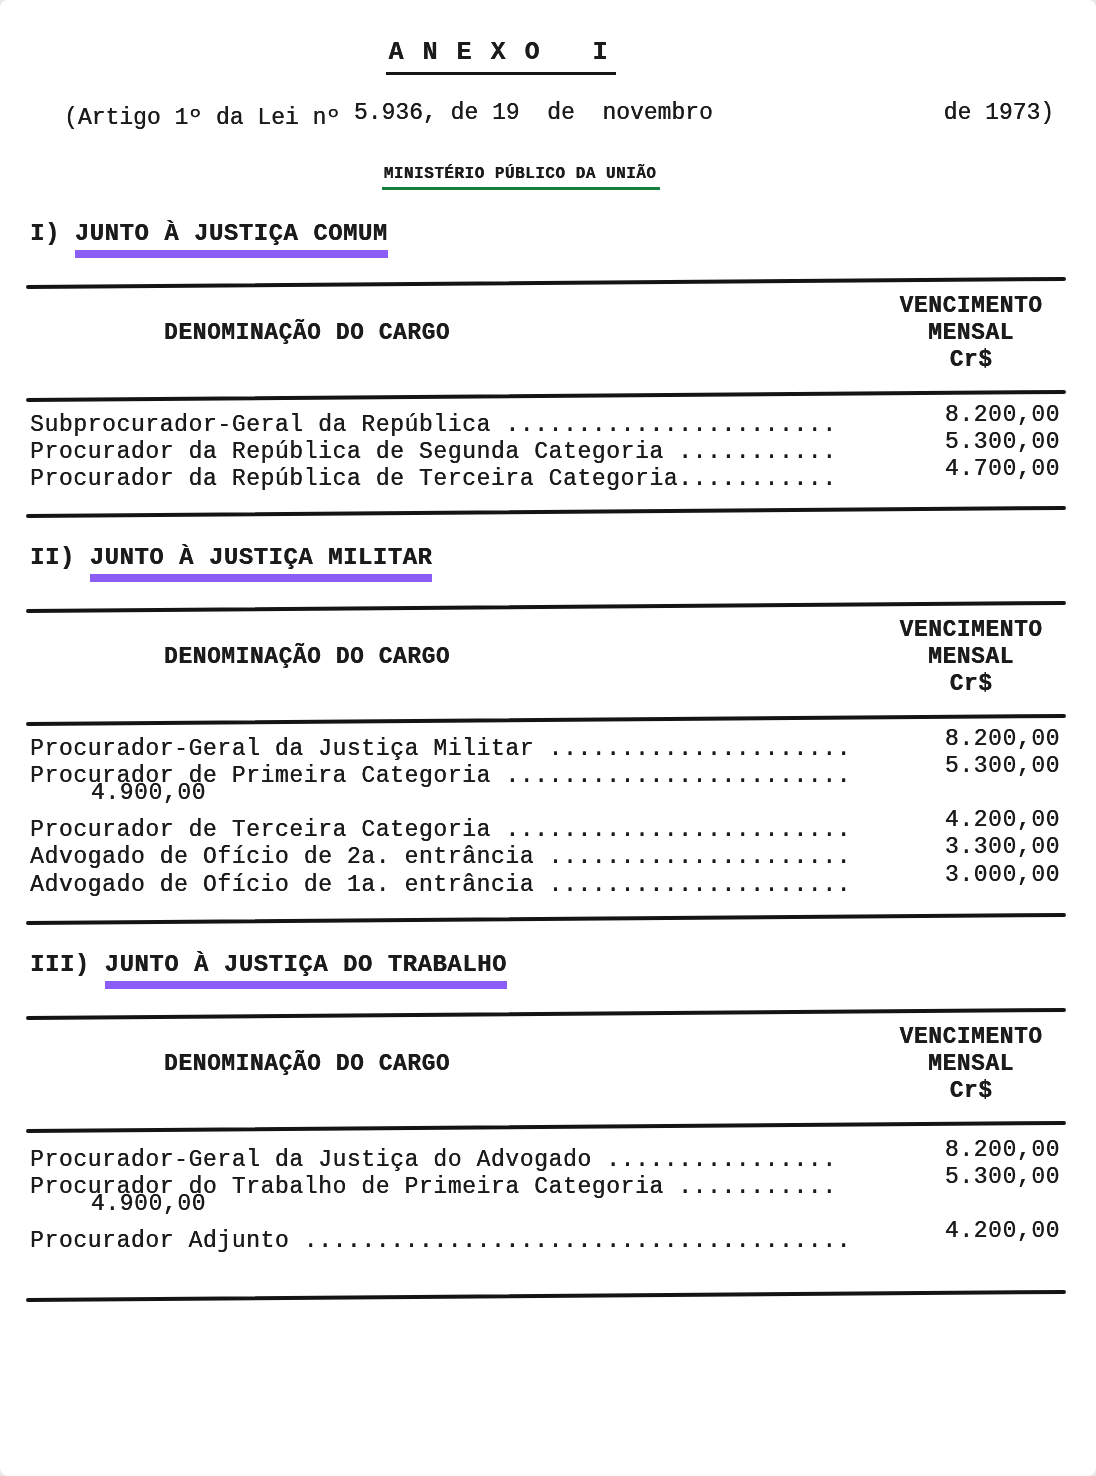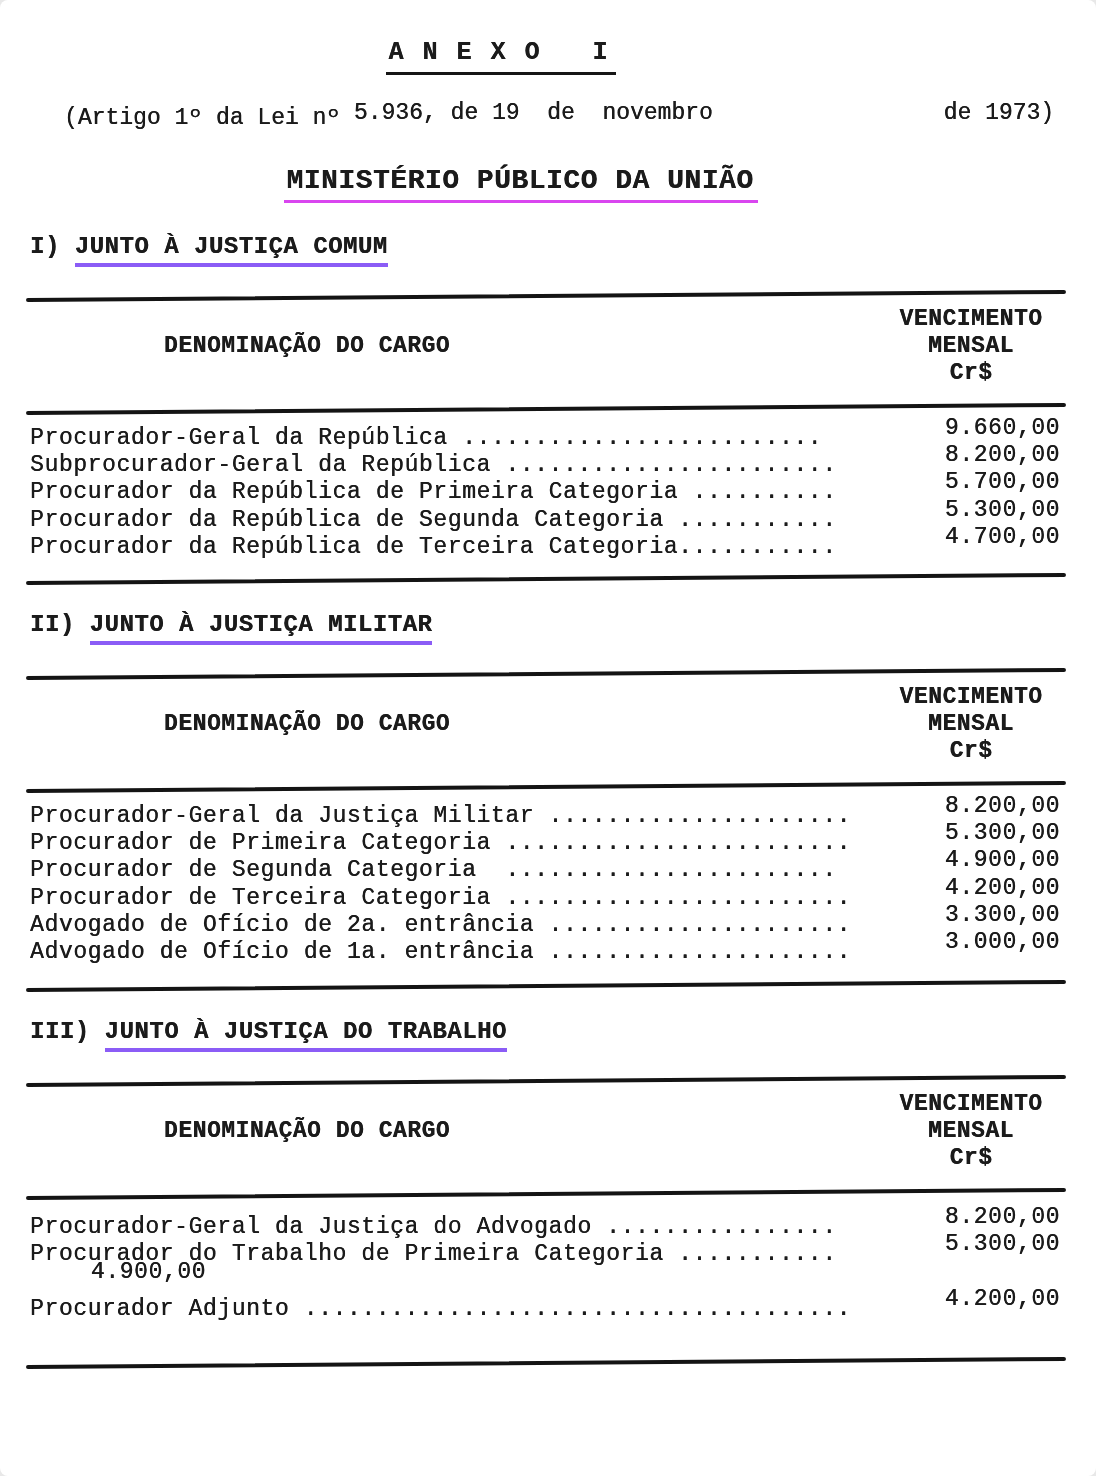--- a/index.html
+++ b/index.html
@@ -33,30 +33,30 @@
     padding:0 12px 0 38px;
     font-size:23px;
     display:flex; justify-content:space-between;
     white-space:pre;
     align-items:center;
   }
   .raised{ position:relative; top:-5px; }
   .org-wrap{ text-align:center; padding-right:50px; margin-top:34px; }
   .org{
     display:inline-block; margin:0;
-    font-size:28px; font-weight:bold; letter-spacing:0.5px;
-    border-bottom:3px solid #d946ef;
+    font-size:16px; font-weight:bold; letter-spacing:0.5px;
+    border-bottom:3px solid #15803d;
     padding:0 4px 4px 2px;
     white-space:pre;
   }
 
   
   .section{ margin-top:30px; }
   .sec-head{ font-size:24px; font-weight:bold; letter-spacing:0.5px; padding-left:4px; white-space:pre; }
-  .sec-title{ border-bottom:4px solid #8b5cf6; padding-bottom:3px; }
+  .sec-title{ border-bottom:8px solid #8b5cf6; padding-bottom:3px; }
 
   .table{ margin-top:34px; }
   .rule{
     height:4px; background:#141414;
     transform:rotate(-0.45deg);
     border-radius:2px;
   }
   .thead{
     display:flex; justify-content:space-between; align-items:center;
     padding:8px 0 20px 0;
@@ -104,23 +104,21 @@
       <div class="thead t">
         <div class="col-cargo">DENOMINAÇÃO DO CARGO</div>
         <div class="col-val">
           <div>VENCIMENTO</div>
           <div>MENSAL</div>
           <div>Cr$</div>
         </div>
       </div>
       <div class="rule"></div>
       <div class="tbody tbody-short">
-        <div class="row t"><span class="cargo-line"><span>Procurador-Geral da República </span><span>.........................</span></span><span class="val">9.660,00</span></div>
         <div class="row t"><span class="cargo-line"><span>Subprocurador-Geral da República </span><span>.......................</span></span><span class="val">8.200,00</span></div>
-        <div class="row t"><span class="cargo-line"><span>Procurador da República de Primeira Categoria </span><span>..........</span></span><span class="val">5.700,00</span></div>
         <div class="row t"><span class="cargo-line"><span>Procurador da República de Segunda Categoria </span><span>...........</span></span><span class="val">5.300,00</span></div>
         <div class="row t"><span class="cargo-line"><span>Procurador da República de Terceira Categoria</span><span>...........</span></span><span class="val">4.700,00</span></div>
       </div>
       <div class="rule"></div>
     </div>
   </div>
 
   <div class="section">
     <div class="sec-head t"><span>II) </span><span class="sec-title">JUNTO À JUSTIÇA MILITAR</span></div>
 
@@ -131,21 +129,21 @@
         <div class="col-val">
           <div>VENCIMENTO</div>
           <div>MENSAL</div>
           <div>Cr$</div>
         </div>
       </div>
       <div class="rule"></div>
       <div class="tbody">
         <div class="row t"><span class="cargo-line"><span>Procurador-Geral da Justiça Militar </span><span>.....................</span></span><span class="val">8.200,00</span></div>
         <div class="row t"><span class="cargo-line"><span>Procurador de Primeira Categoria </span><span>........................</span></span><span class="val">5.300,00</span></div>
-        <div class="row t"><span class="cargo-line"><span>Procurador de Segunda Categoria  </span><span>.......................</span></span><span class="val">4.900,00</span></div>
+        <div class="row t"><span class="val">4.900,00</span></div>
         <div class="row t"><span class="cargo-line"><span>Procurador de Terceira Categoria </span><span>........................</span></span><span class="val">4.200,00</span></div>
         <div class="row t"><span class="cargo-line"><span>Advogado de Ofício de 2a. entrância </span><span>.....................</span></span><span class="val">3.300,00</span></div>
         <div class="row t"><span class="cargo-line"><span>Advogado de Ofício de 1a. entrância </span><span>.....................</span></span><span class="val">3.000,00</span></div>
       </div>
       <div class="rule"></div>
     </div>
   </div>
 
   <div class="section">
     <div class="sec-head t"><span>III) </span><span class="sec-title">JUNTO À JUSTIÇA DO TRABALHO</span></div>

